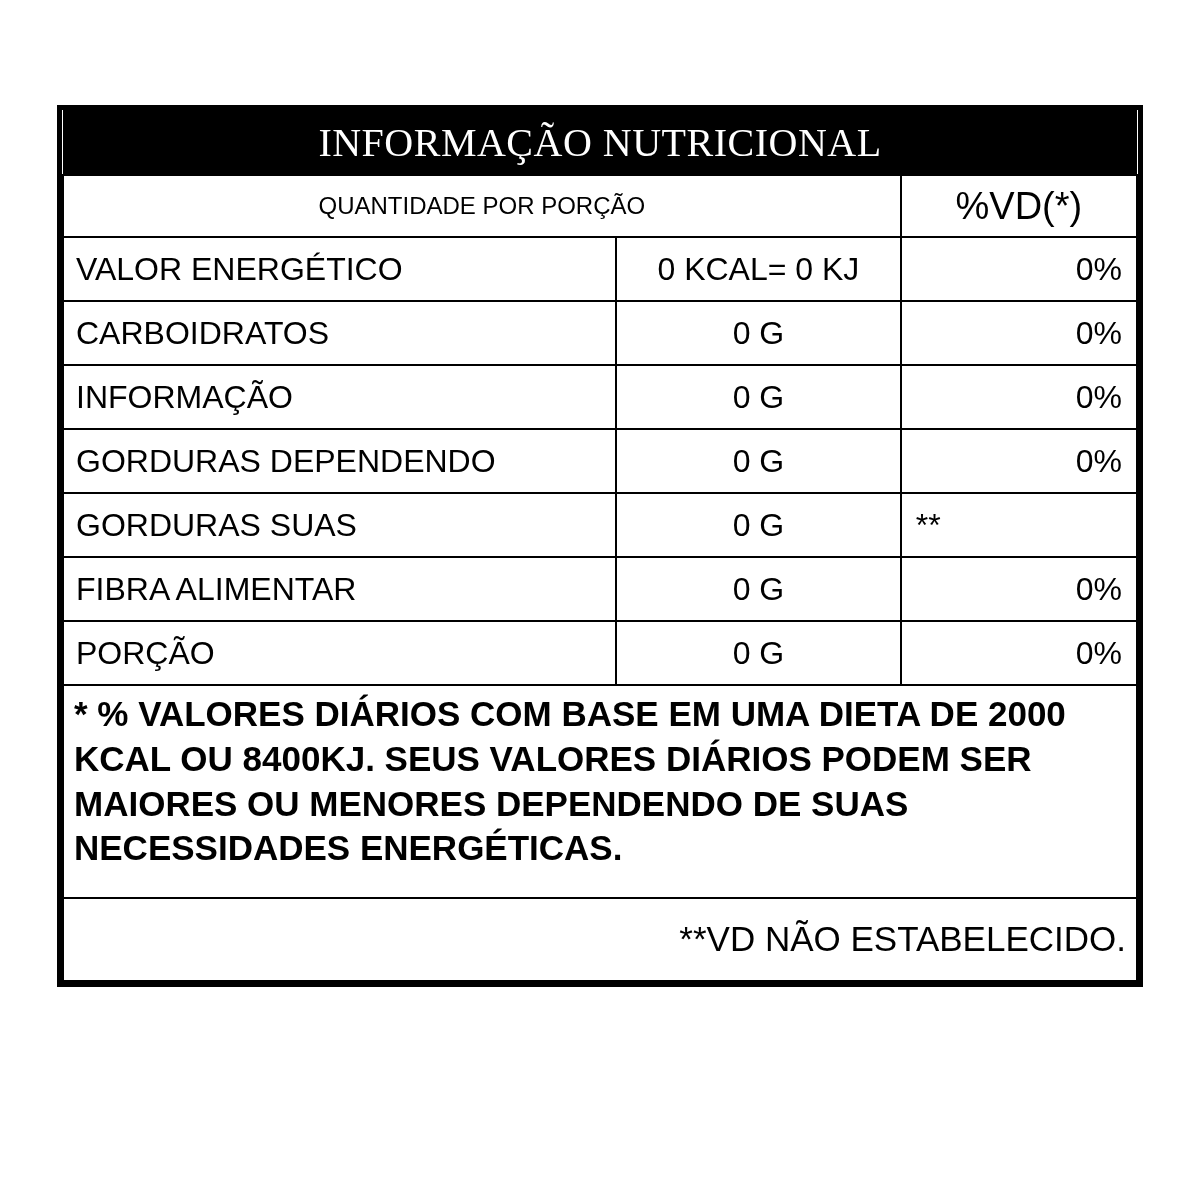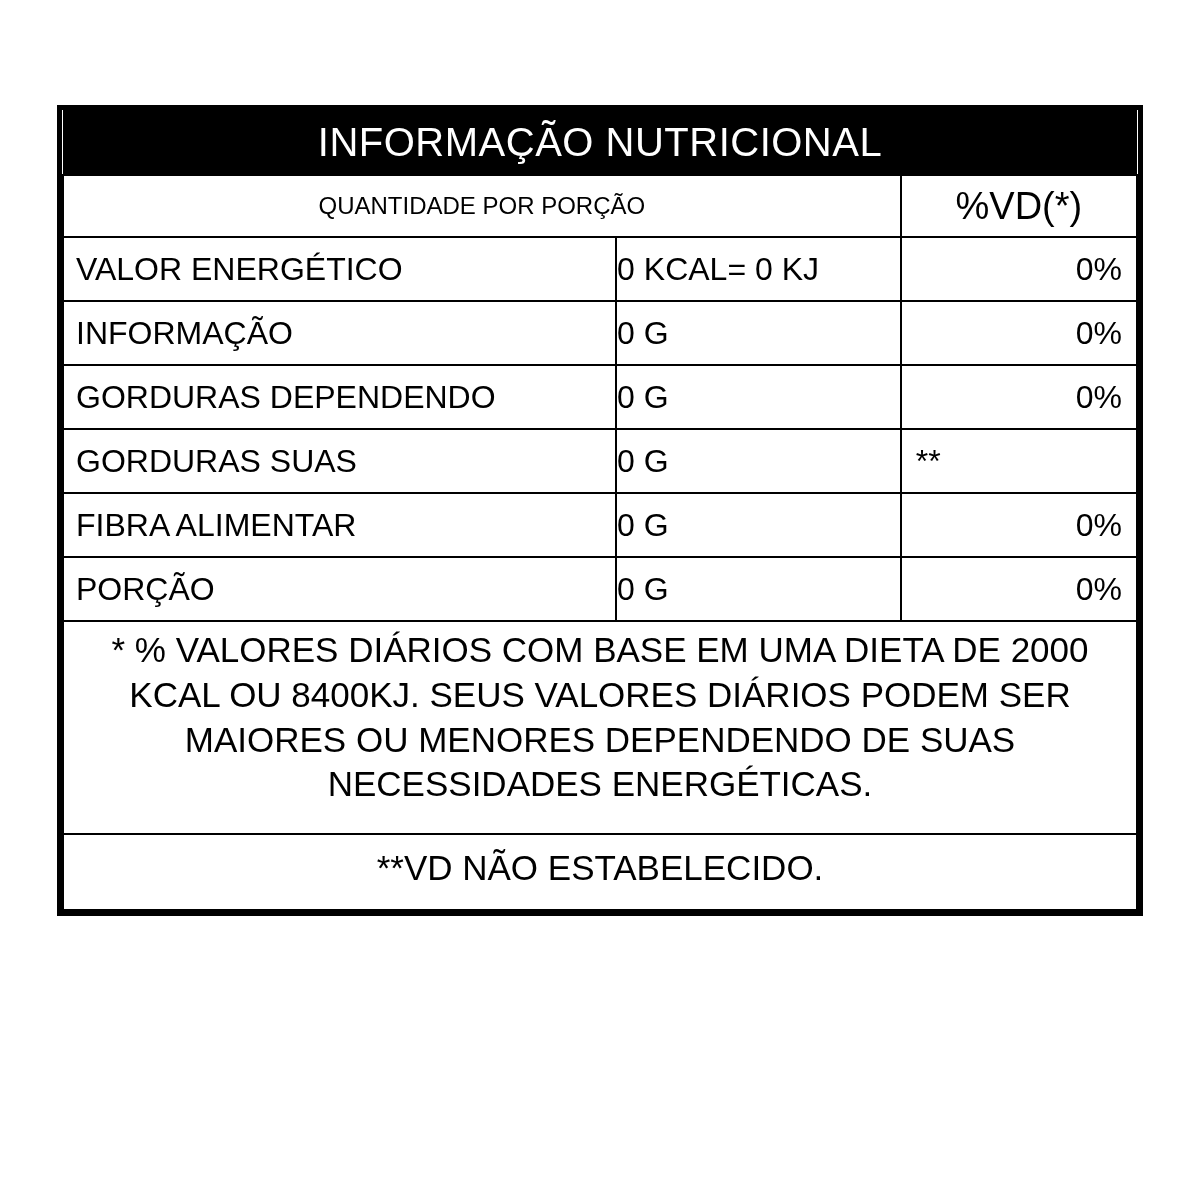--- a/index.html
+++ b/index.html
@@ -41,20 +41,21 @@
   .title-row td {
     background: #000000;
     color: #ffffff;
     text-align: center;
     font-size: 40px;
     letter-spacing: 0.5px;
     height: 64px;
     border-top: none;
     border-left: none;
     border-right: none;
+    font-family: Liberation Serif, serif;
   }
 
   .portion-row td {
     text-align: center;
     font-size: 38px;
     height: 60px;
   }
 
   .qtd-row td.qtd-label {
     text-align: center;
@@ -69,44 +70,45 @@
 
   .data-row td {
     height: 62px;
     font-size: 32px;
   }
   .data-row td.nutr-name {
     text-align: left;
     padding-left: 12px;
   }
   .data-row td.nutr-amount {
-    text-align: left;
+    text-align: center;
     border-radius: 9px;
   }
   .data-row td.nutr-vd {
     text-align: right;
     padding-right: 14px;
   }
   .data-row td.nutr-vd.left-mark {
     text-align: left;
     padding-left: 14px;
     padding-right: 0;
   }
 
   .footnote-row td {
     font-size: 35px;
     line-height: 1.28;
-    text-align: center;
+    text-align: left;
     padding: 6px 10px 26px 10px;
+    font-weight: bold;
   }
 
   .footnote2-row td {
     font-size: 35px;
-    text-align: center;
-    padding: 2px 10px 10px 10px;
+    text-align: right;
+    padding: 9px 10px 10px 10px;
     height: 62px;
   }
 
   
   col.c-name   { width: 51.5%; }
   col.c-amount { width: 26.5%; }
   col.c-vd     { width: 22.0%; }
 </style>
 </head>
 <body>
@@ -123,20 +125,25 @@
         <td colspan="3">INFORMAÇÃO NUTRICIONAL</td>
       </tr>
       <tr class="qtd-row">
         <td colspan="2" class="qtd-label">QUANTIDADE POR PORÇÃO</td>
         <td class="vd-label">%VD(*)</td>
       </tr>
 
       <tr class="data-row">
         <td class="nutr-name">VALOR ENERGÉTICO</td>
         <td class="nutr-amount">0 KCAL= 0 KJ</td>
+        <td class="nutr-vd">0%</td>
+      </tr>
+      <tr class="data-row">
+        <td class="nutr-name">CARBOIDRATOS</td>
+        <td class="nutr-amount">0 G</td>
         <td class="nutr-vd">0%</td>
       </tr>
       <tr class="data-row">
         <td class="nutr-name">INFORMAÇÃO</td>
         <td class="nutr-amount">0 G</td>
         <td class="nutr-vd">0%</td>
       </tr>
       <tr class="data-row">
         <td class="nutr-name">GORDURAS DEPENDENDO</td>
         <td class="nutr-amount">0 G</td>

